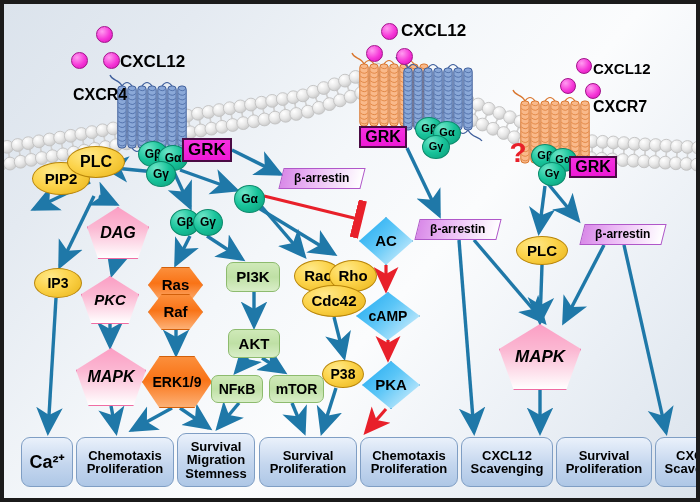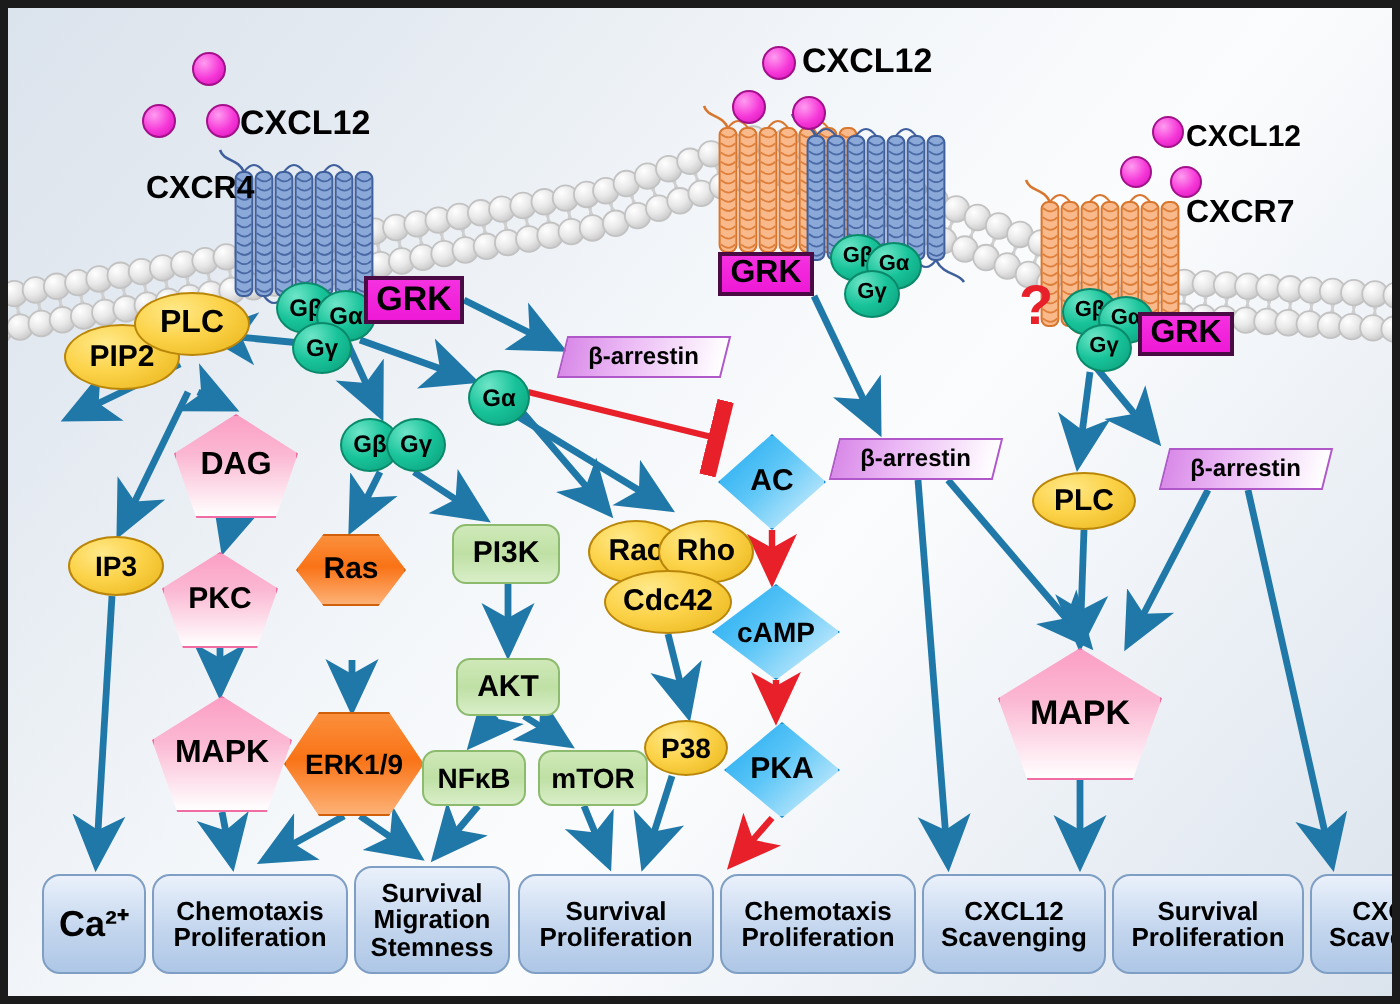--- a/index.html
+++ b/index.html
@@ -28,21 +28,21 @@
               border:1px solid #b9860a;}
   .ell-teal{background:radial-gradient(ellipse at 32% 26%,#6fe6c8 0%,#18c39a 48%,#0a9c79 100%);
             border:1px solid #0a8a6b;color:#000;}
   .grn{background:linear-gradient(180deg,#cfe9b8 0%,#bfe0a5 50%,#d9eec8 100%);
        border:1px solid #8dbb6e;border-radius:7px;}
   .hex{background:linear-gradient(180deg,#fb8f3c 0%,#f97316 45%,#fdb176 100%);
        border:1px solid #d2600a;
        clip-path:polygon(25% 0%,75% 0%,100% 50%,75% 100%,25% 100%,0% 50%);}
   .pent{background:linear-gradient(180deg,#fb9fc4 0%,#fbb9d3 40%,#ffffff 100%);
         border:1px solid #f06ca3;
-        clip-path:polygon(50% 0%,100% 38%,82% 100%,18% 100%,0% 38%);}
+        clip-path:polygon(50% 0%,100% 38%,82% 100%,18% 100%,0% 38%);font-style:italic;}
   .diam{background:linear-gradient(135deg,#1fa9f0 0%,#5cc6f7 45%,#dff3fd 100%);
         border:1px solid #1a8fd0;
         clip-path:polygon(50% 0%,100% 50%,50% 100%,0% 50%);}
   .para{background:linear-gradient(90deg,#d98ae8 0%,#eab6f4 35%,#ffffff 100%);
         border:1px solid #b057c9;
         transform:skewX(-14deg);}
   .para > span{display:block;transform:skewX(14deg);}
   .grk{background:#f11ddb;background:linear-gradient(180deg,#f531e0 0%,#ee19d6 100%);
        border:2px solid #4a0a44;color:#000;}
   .outcome{background:linear-gradient(180deg,#eaf1fb 0%,#c4d6ee 55%,#aec7e6 100%);
@@ -877,20 +877,21 @@
 
   <div class="node ellipse ell-yellow" style="left:28px;top:158px;width:58px;height:33px;font-size:15px">PIP2</div>
   <div class="node ellipse ell-yellow" style="left:63px;top:142px;width:58px;height:32px;font-size:16px">PLC</div>
 
   <div class="node pent" style="left:83px;top:203px;width:62px;height:52px;font-size:16px">DAG</div>
   <div class="node ellipse ell-yellow" style="left:30px;top:264px;width:48px;height:30px;font-size:14px">IP3</div>
   <div class="node pent" style="left:77px;top:272px;width:58px;height:48px;font-size:15px">PKC</div>
   <div class="node pent" style="left:72px;top:344px;width:70px;height:58px;font-size:16px">MAPK</div>
 
   <div class="node hex" style="left:144px;top:263px;width:55px;height:36px;font-size:15px">Ras</div>
+  <div class="node hex" style="left:144px;top:290px;width:55px;height:36px;font-size:15px">Raf</div>
   <div class="node hex" style="left:138px;top:352px;width:70px;height:52px;font-size:14px">ERK1/9</div>
 
   <div class="node ellipse ell-teal" style="left:166px;top:205px;width:30px;height:27px;font-size:12px">Gβ</div>
   <div class="node ellipse ell-teal" style="left:189px;top:205px;width:30px;height:27px;font-size:12px">Gγ</div>
   <div class="node ellipse ell-teal" style="left:230px;top:181px;width:31px;height:28px;font-size:12px">Gα</div>
 
   <div class="node grn" style="left:222px;top:258px;width:54px;height:30px;font-size:15px">PI3K</div>
   <div class="node grn" style="left:224px;top:325px;width:52px;height:29px;font-size:15px">AKT</div>
   <div class="node grn" style="left:207px;top:371px;width:52px;height:28px;font-size:14px">NFκB</div>
   <div class="node ellipse ell-yellow" style="left:290px;top:256px;width:48px;height:32px;font-size:15px">Rac</div>

